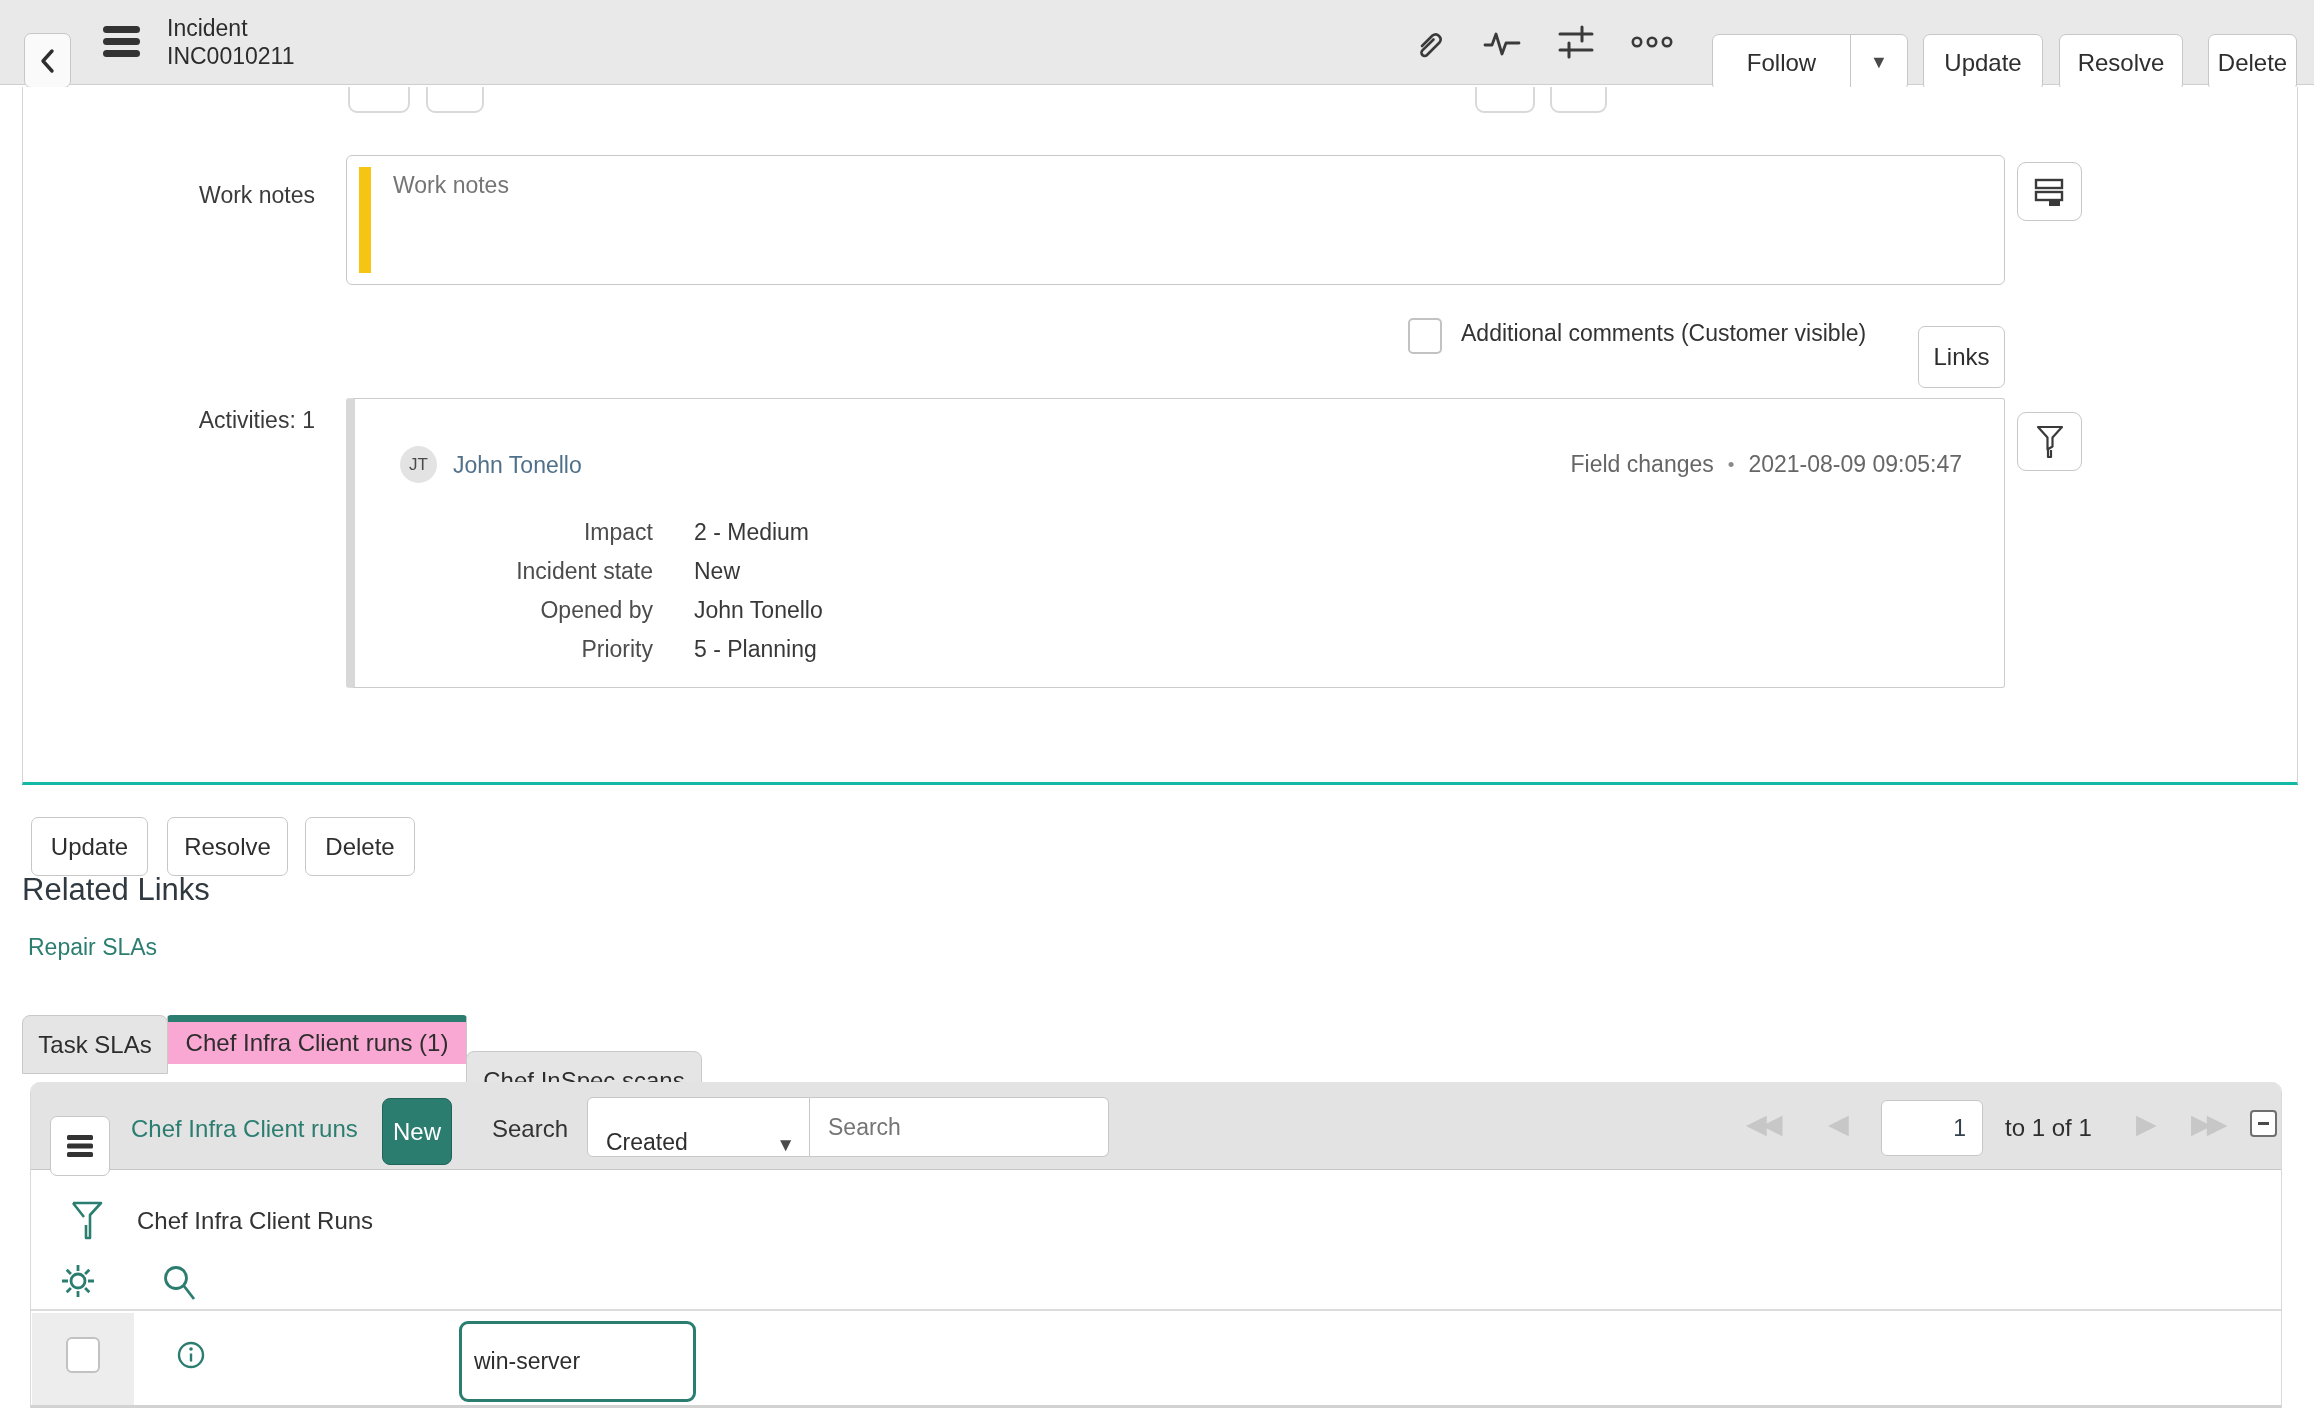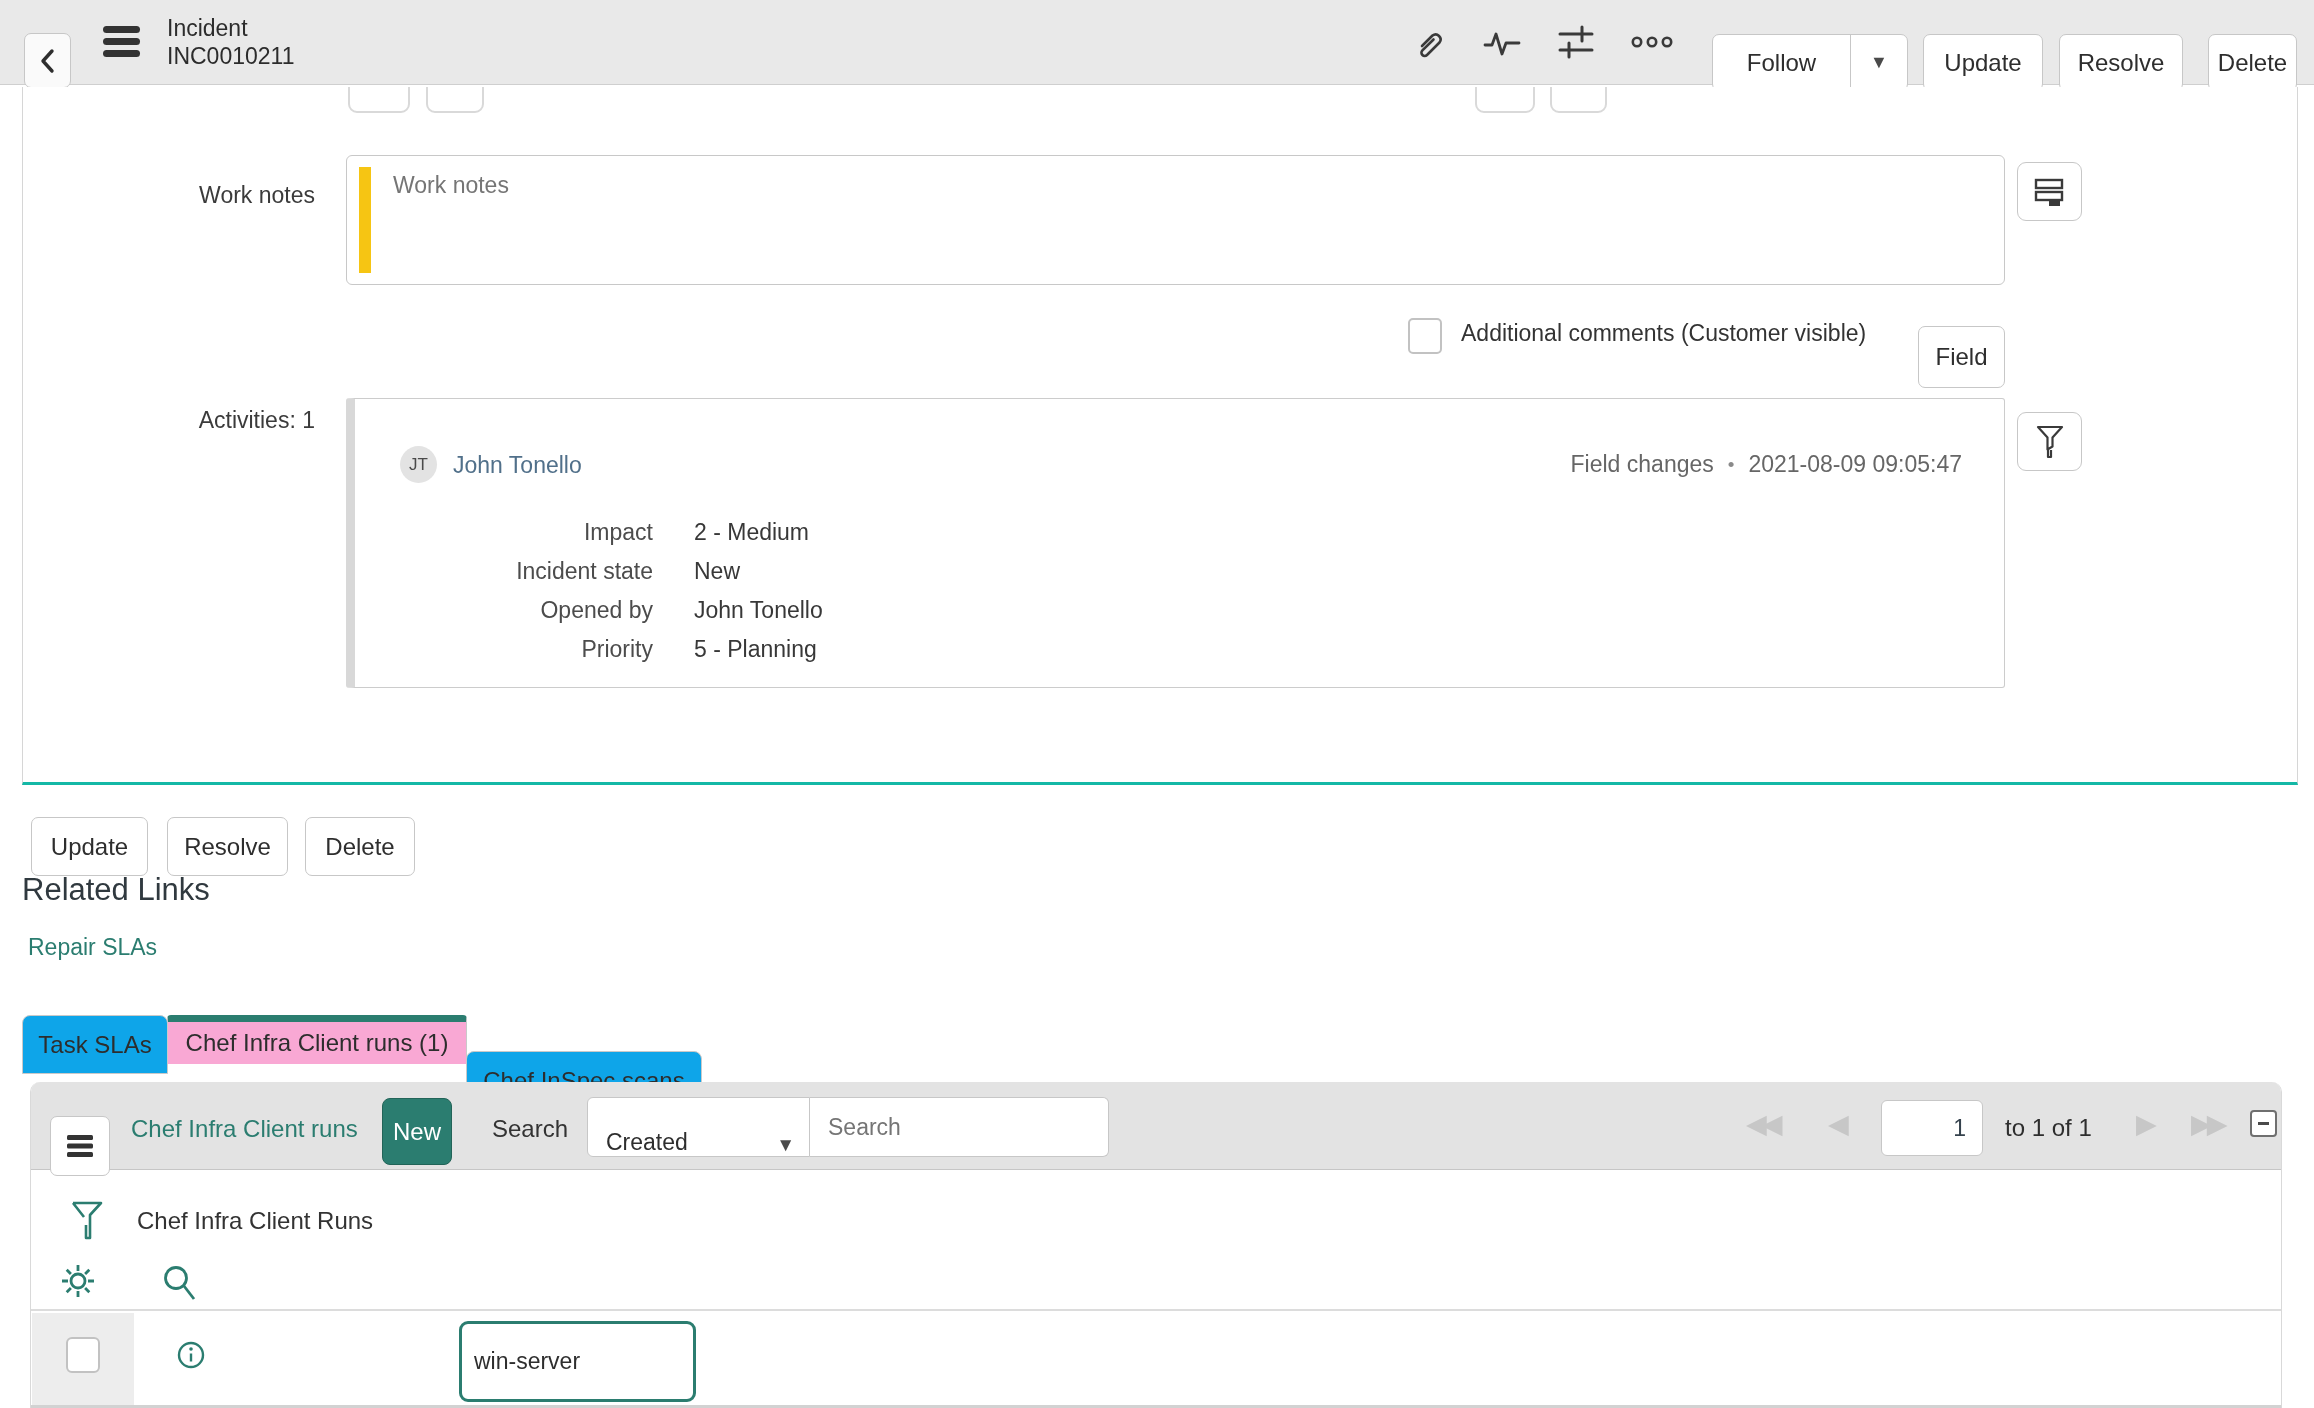--- a/index.html
+++ b/index.html
@@ -34,21 +34,21 @@
   .avatar{position:absolute;left:45px;top:47px;width:37px;height:37px;border-radius:50%;background:#e3e3e3;
         display:flex;align-items:center;justify-content:center;font-size:17px;color:#4a4a4a;}
   .act-rows{position:absolute;left:0;top:114px;width:100%;}
   .act-row{display:flex;height:39px;align-items:center;font-size:23px;}
   .act-label{width:298px;text-align:right;color:#4c4c4c;}
   .act-value{margin-left:41px;color:#383838;}
   .meta{position:absolute;right:42px;top:52px;display:flex;align-items:center;gap:14px;font-size:23px;color:#666;}
   
   .link-teal{color:#2b7d70;text-decoration:none;font-size:23px;cursor:pointer;margin-left:6px;}
   
-  .tab{position:absolute;top:1015px;height:59px;box-sizing:border-box;background:#0ea5e9;border:1px solid #c9c9c9;
+  .tab{position:absolute;top:1015px;height:59px;box-sizing:border-box;background:#e5e5e5;border:1px solid #c9c9c9;
        border-radius:8px 8px 0 0;display:flex;align-items:center;justify-content:center;font-size:24px;color:#2d2d2d;cursor:pointer;}
   .tab.active{background:#f9a8d4;border-top:7px solid #2b7d70;border-bottom:none;height:49px;border-radius:4px 4px 0 0;z-index:3;text-align:center;}
   
   #list{position:absolute;left:30px;top:1082px;width:2252px;height:326px;box-sizing:border-box;
         border-left:1px solid #d9d9d9;border-right:1px solid #d9d9d9;border-radius:10px 10px 0 0;background:#fff;overflow:hidden;}
   #list-header{position:absolute;left:0;top:0;width:100%;height:88px;background:#e3e3e3;border-bottom:1px solid #c6c6c6;box-sizing:border-box;}
   #new-btn{position:absolute;left:351px;top:16px;width:68px;height:65px;background:#2b7d70;border:1px solid #226458;border-radius:8px;
         color:#fff;font-size:24px;display:flex;align-items:center;justify-content:center;cursor:pointer;}
   .select-box{position:absolute;left:556px;top:15px;width:223px;height:60px;background:#fff;border:1px solid #c7c7c7;
         border-radius:6px 0 0 6px;box-sizing:border-box;display:flex;align-items:flex-end;font-size:23px;color:#2e2e2e;padding:0 14px 0 18px;cursor:pointer;}
@@ -146,21 +146,21 @@
               <rect x="3" y="3" width="26" height="8"></rect>
               <rect x="3" y="15" width="26" height="8"></rect>
             </g>
             <rect x="16" y="24" width="11" height="5" fill="#3a3a3a"></rect>
           </svg>
       </span>
     </div>
 
     <div class="checkbox" style="left:1385px;top:231px;"></div>
     <div class="abs" style="left:1438px;top:233px;font-size:23px;color:#333;">Additional comments (Customer visible)</div>
-    <div class="btn" style="left:1895px;top:220px;width:87px;height:62px;">Field</div>
+    <div class="btn" style="left:1895px;top:220px;width:87px;height:62px;">Links</div>
 
     <div class="field-label" style="top:320px;">Activities: 1</div>
     <div id="activity-card">
       <div class="avatar">JT</div>
       <div class="abs" style="left:98px;top:53px;font-size:23px;color:#51708a;">John Tonello</div>
       <div class="meta">
         <span>Field changes</span>
         <span style="font-size:19px;color:#8a8a8a;">•</span>
         <span>2021-08-09 09:05:47</span>
       </div>

